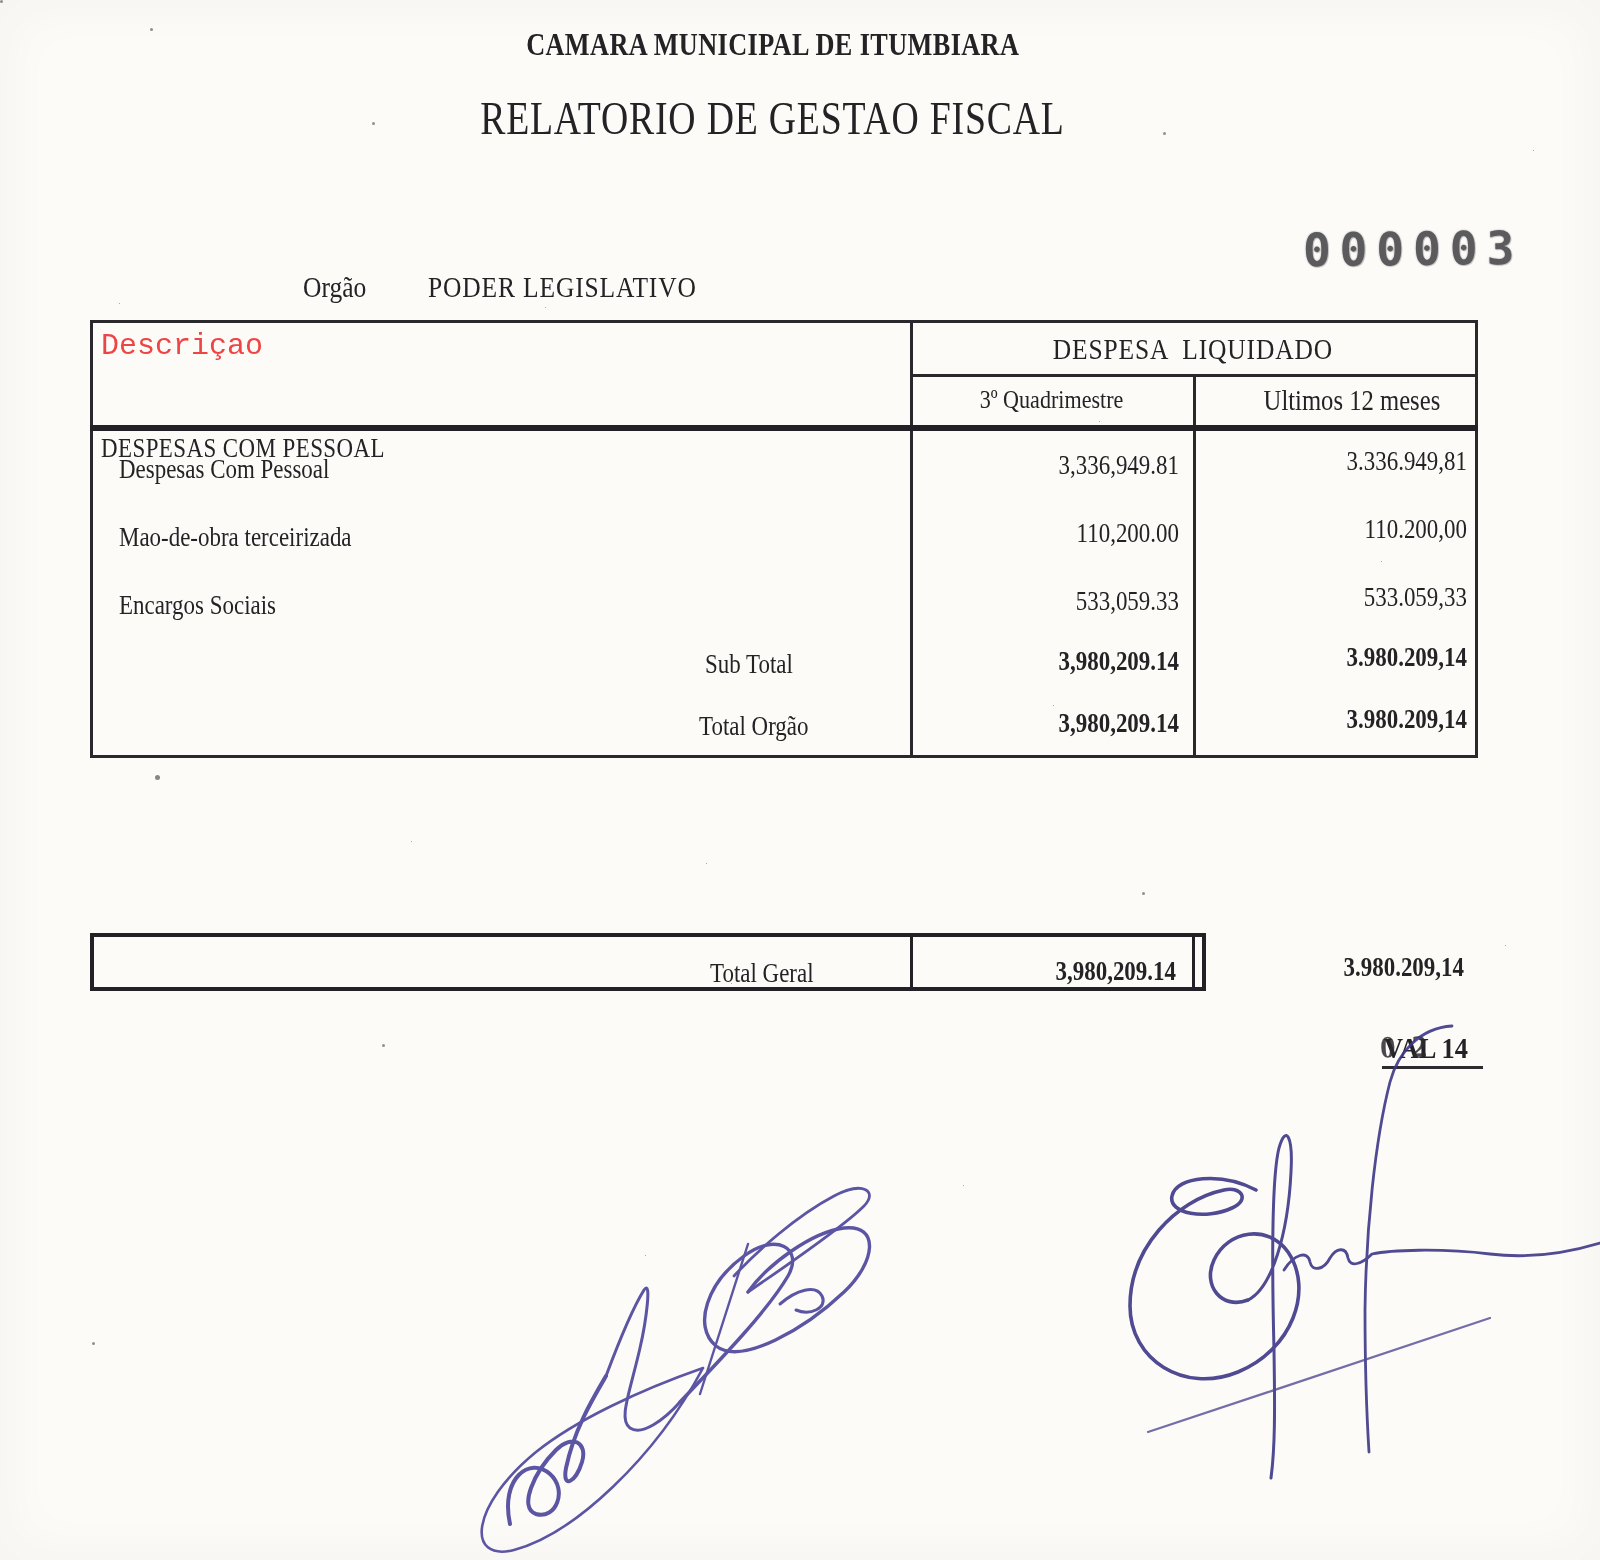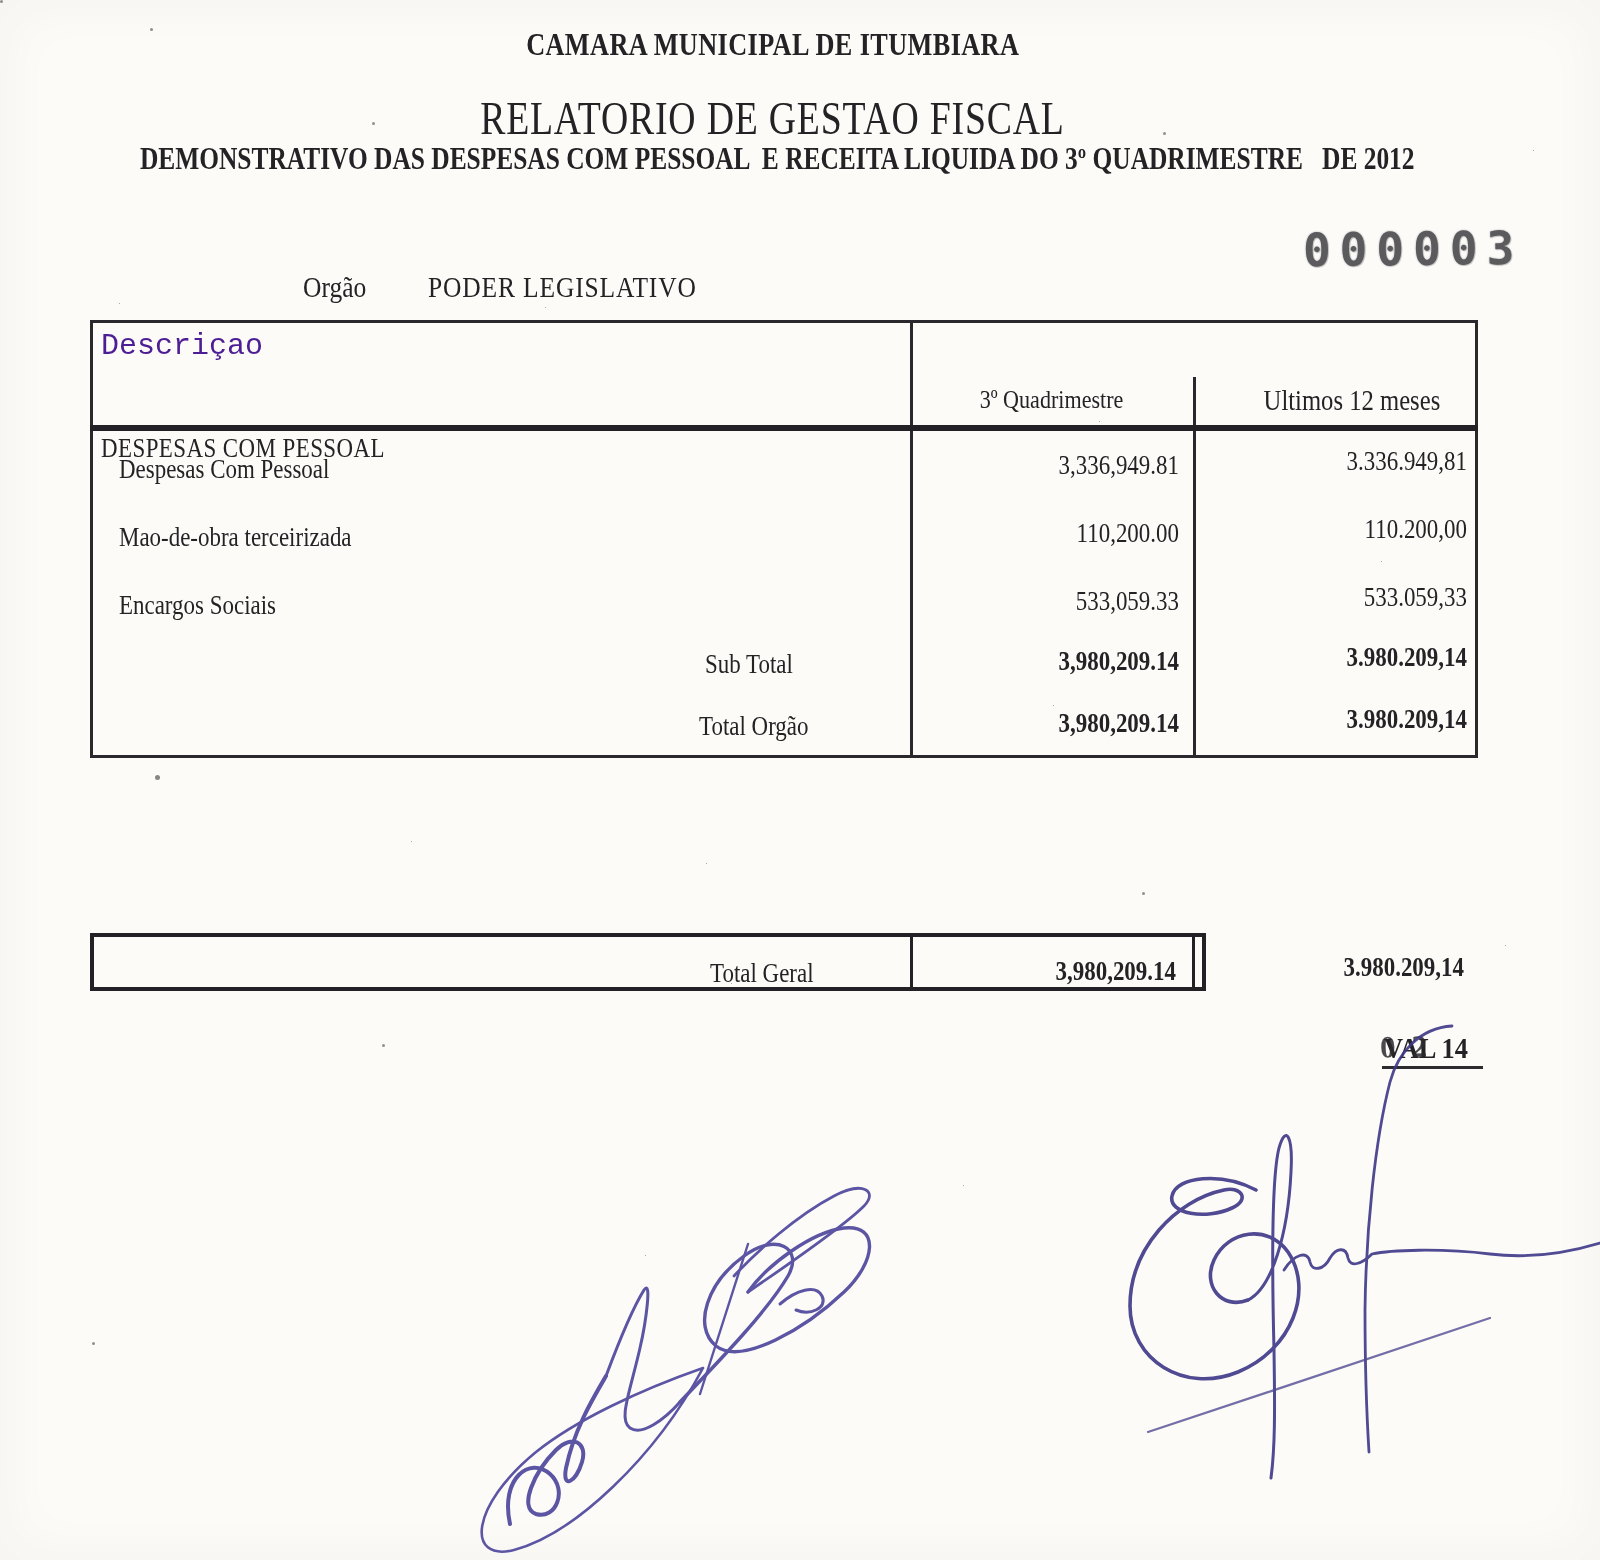--- a/index.html
+++ b/index.html
@@ -34,21 +34,21 @@
   
   .main-table{
     position:absolute;left:90px;top:320px;width:1388px;height:438px;
     border:3px solid #2a282c;box-sizing:border-box;
   }
   .tg-table{
     position:absolute;left:90px;top:933px;width:1116px;height:58px;
     border:4px solid #232126;box-sizing:border-box;
   }
   .cell{position:absolute;box-sizing:border-box;}
-  .desc-head{left:8px;top:6px;font-family:"Liberation Mono", monospace;font-size:30px;transform:none;color:#4c1d95;}
+  .desc-head{left:8px;top:6px;font-family:"Liberation Mono", monospace;font-size:30px;transform:none;color:#ef4444;}
   .group-head{left:817px;top:0;width:565px;height:54px;border-bottom:3px solid #2a282c;
     display:flex;align-items:center;justify-content:center;}
   .group-head span{font-size:30px;letter-spacing:1px;transform:scaleX(.85);white-space:pre;}
   .sub1{left:817px;top:57px;width:283px;height:40px;display:flex;align-items:center;justify-content:center;}
   .sub2{left:1103px;top:57px;width:312px;height:40px;display:flex;align-items:center;justify-content:center;}
   .sub1 span{font-size:26px;transform:scaleX(.85);}
   .sub2 span{font-size:29px;transform:scaleX(.85);}
   .thickband{position:absolute;left:-3px;right:-3px;top:102px;height:6px;background:#232126;}
   .v1{position:absolute;left:817px;top:0;bottom:0;width:3px;background:#2a282c;}
   .v2{position:absolute;left:1100px;top:54px;bottom:0;width:3px;background:#2a282c;}
@@ -86,29 +86,31 @@
       410px 840px 0 -1px #3a3a3a, 1098px 420px 0 -1px #3a3a3a;
   }
 </style>
 </head>
 <body>
 
 <div class="page">
 
   <div class="t center-line title1"><span>CAMARA MUNICIPAL DE ITUMBIARA</span></div>
   <div class="t center-line title2"><span>RELATORIO DE GESTAO FISCAL</span></div>
-  <div class="t center-line subtitle"><span>DEMONSTRATIVO DAS DESPESAS COM PESSOAL  E RECEITA LIQUIDA DO 3º QUADRIMESTRE   DE 2012</span></div>
 
   <div class="stamp">000003</div>
 
   <div class="t ol orgao-label">Orgão</div>
   <div class="t ol orgao-value">PODER LEGISLATIVO</div>
 
   <div class="main-table">
     <div class="cell desc-head">Descriçao</div>
+    <div class="cell group-head">
+      <span>DESPESA  LIQUIDADO</span>
+    </div>
     <div class="cell sub1">
       <span>3º Quadrimestre</span>
     </div>
     <div class="cell sub2">
       <span>Ultimos 12 meses</span>
     </div>
     <div class="v1"></div>
     <div class="v2"></div>
     <div class="thickband"></div>
 

